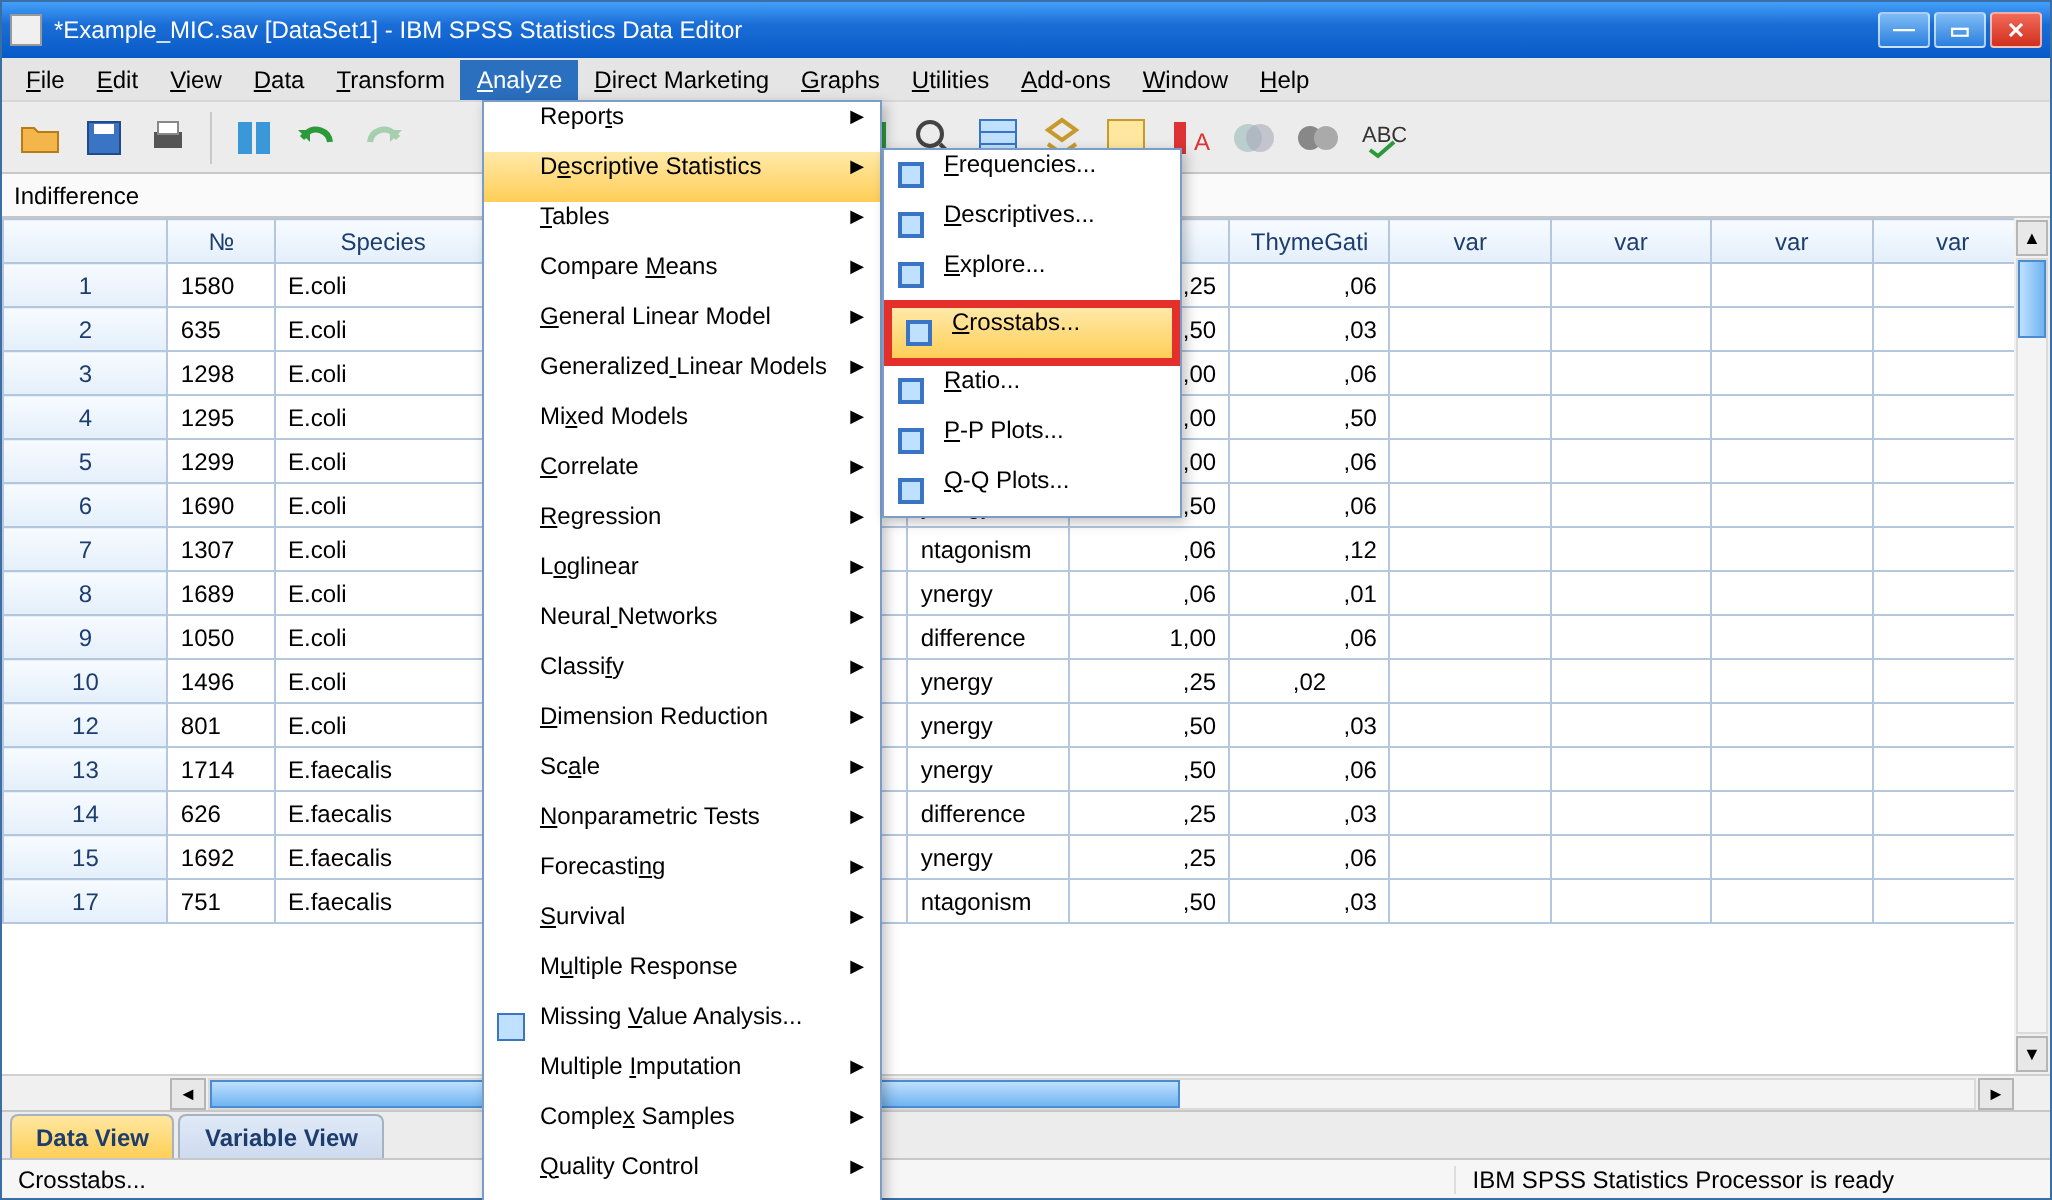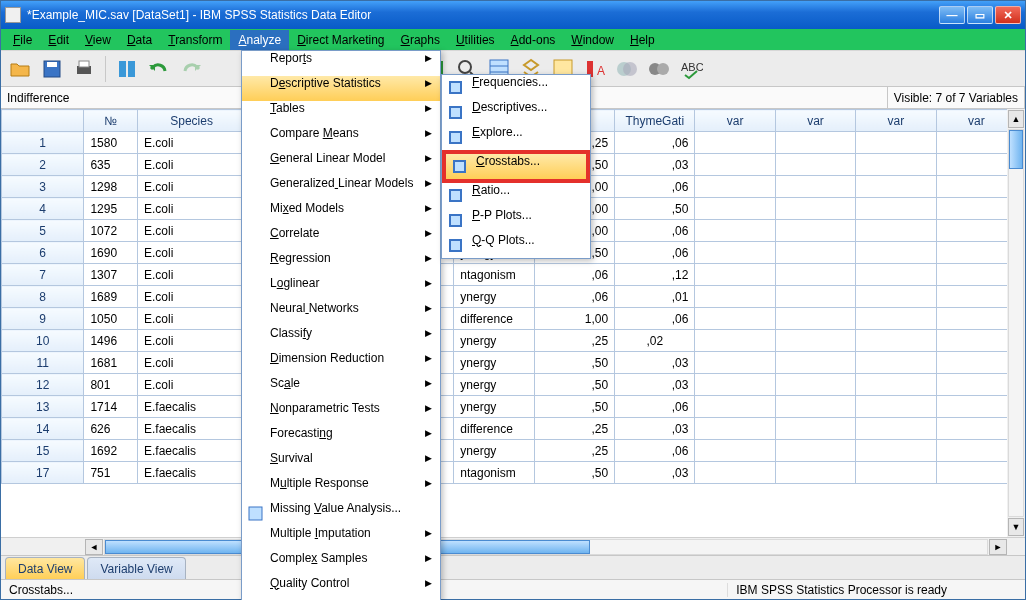--- a/index.html
+++ b/index.html
@@ -4,21 +4,21 @@
 <style>
   * { box-sizing: border-box; margin: 0; padding: 0; }
   body { font-family: "Segoe UI", Tahoma, Arial, sans-serif; font-size: 12px; background: #fff; color: #000; width: 1026px; height: 600px; overflow: hidden; border:1px solid #3a6ea5; display:flex; flex-direction:column; }
   
   .titlebar { height:28px; background:linear-gradient(to bottom,#43a0f9,#1b6dd6 40%,#085bc7); display:flex; align-items:center; padding:0 4px; color:#fff; font-size:12px; }
   .title-icon { width:16px; height:16px; margin-right:6px; background:#f0f0f0; border:1px solid #999;}
   .title-spacer { flex:1; }
   .titlebtn { width:26px; height:18px; margin-left:2px; display:flex; align-items:center; justify-content:center; border:1px solid rgba(255,255,255,.6); border-radius:2px; background:linear-gradient(to bottom,#7ebcf5,#2b7fdf); font-size:11px; font-weight:bold; color:#fff; cursor:default;}
   .titlebtn.close { background:linear-gradient(to bottom,#f26a5a,#d1301d);}
   
-  .menubar { height:22px; display:flex; align-items:center; padding:0 4px; background:#22c55e; border-bottom:1px solid #d7d7d7;}
+  .menubar { height:22px; display:flex; align-items:center; padding:0 4px; background:#e5e5e5; border-bottom:1px solid #d7d7d7;}
   .menuitem { padding:3px 8px; cursor:default;}
   .menuitem.active { background:#2b6fbf; color:#fff;}
   .menuitem u { text-decoration: underline; }
   
   .toolbar { height:36px; background:#ececec; border-bottom:1px solid #c7c7c7; display:flex; align-items:center; padding:0 4px; gap:2px; position:relative; }
   .tbtn { width:30px; height:30px; border:1px solid transparent; border-radius:3px; display:flex; align-items:center; justify-content:center;}
   .tbtn svg{ width:24px; height:24px;}
   .tsep { width:1px; height:26px; background:#c8c8c8; margin:0 4px;}
   
   .inforow { height:22px; display:flex; align-items:center; border-bottom:1px solid #c7c7c7; background:#fafafa;}
@@ -47,21 +47,21 @@
   .hscroll { height:18px; background:#f0f0f0; display:flex; align-items:center; border-top:1px solid #cfcfcf;}
   .hscroll .arrow { width:18px; height:16px; background:#e8e8e8; border:1px solid #b5b5b5; display:flex; align-items:center; justify-content:center; font-size:9px;}
   .hscroll .track { flex:1; height:16px; background:#f4f4f4; border:1px solid #dadada; position:relative; margin:0 1px;}
   .hscroll .thumb { position:absolute; left:0; top:0; height:100%; width:55%; background:linear-gradient(to bottom,#bfe0ff,#6fb4f0); border:1px solid #4a8bd1;}
   .vscroll { position:absolute; right:0; top:0; bottom:0; width:18px; background:#f0f0f0; display:flex; flex-direction:column;}
   .vscroll .arrow { height:18px; width:16px; margin:1px; background:#e8e8e8; border:1px solid #b5b5b5; display:flex; align-items:center; justify-content:center; font-size:9px;}
   .vscroll .vtrack { flex:1; width:16px; margin:0 1px; background:#f4f4f4; border:1px solid #dadada; position:relative;}
   .vscroll .vthumb { position:absolute; top:0; left:0; width:100%; height:10%; background:linear-gradient(to right,#bfe0ff,#6fb4f0); border:1px solid #4a8bd1;}
   
   .bottomtabs { height:24px; display:flex; align-items:flex-end; background:#ececec; padding:0 4px; border-top:1px solid #c7c7c7;}
-  .btab { padding:4px 12px 3px; border:1px solid #a7b2c1; border-bottom:none; margin-right:2px; background:linear-gradient(to bottom,#dfe9f7,#cedbef); border-radius:4px 4px 0 0; cursor:default; font-weight:normal; color:#1c3d6e;}
+  .btab { padding:4px 12px 3px; border:1px solid #a7b2c1; border-bottom:none; margin-right:2px; background:linear-gradient(to bottom,#dfe9f7,#cedbef); border-radius:4px 4px 0 0; cursor:default; font-weight:bold; color:#1c3d6e;}
   .btab.active { background:linear-gradient(to bottom,#ffe7a0,#ffcf58);}
   
   .status { height:20px; display:flex; align-items:center; border-top:1px solid #c7c7c7; background:#f6f6f6; font-size:12px;}
   .status .s1 { padding:0 8px;}
   .status .sspace { flex:1;}
   .status .s2 { padding:0 8px; border-left:1px solid #ddd;}
   
   .dropdown { position:absolute; background:#fff; border:1px solid #7a9cc8; box-shadow:2px 2px 6px rgba(0,0,0,.25); z-index:100;}
   .dd1 { left:241px; top:50px; width:200px;}
   .dd2 { left:441px; top:74px; width:150px; border:1px solid #7a9cc8;}
@@ -193,23 +193,20 @@
         <path d="M6 18l4 3 8-7" fill="none" stroke="#2c9a3b" stroke-width="2"></path>
       </svg>
     </div>
 </div>
 
 <div class="inforow">
   <div class="cell val">
       <span>Indifference</span>
     </div>
   <div class="spacer"></div>
-  <div class="cell visible">
-      <span>Visible: 7 of 7 Variables</span>
-    </div>
 </div>
 
 <div class="gridwrap">
   <div class="grid">
     <table class="data" id="datatable">
         <tbody>
           <tr>
             <th class="rowh" style="width:80px"></th>
             <th class="col-no">№</th>
             <th class="col-spec">Species</th>
@@ -269,21 +266,21 @@
             <td></td>
             <td class="num" style="text-align:right">2,00</td>
             <td class="num" style="text-align:right">,50</td>
             <td></td>
             <td></td>
             <td></td>
             <td></td>
           </tr>
           <tr>
             <th class="rowh">5</th>
-            <td>1072</td>
+            <td>1299</td>
             <td>E.coli</td>
             <td></td>
             <td></td>
             <td class="num" style="text-align:right">1,00</td>
             <td class="num" style="text-align:right">,06</td>
             <td></td>
             <td></td>
             <td></td>
             <td></td>
           </tr>
@@ -340,33 +337,20 @@
             <td></td>
           </tr>
           <tr>
             <th class="rowh">10</th>
             <td>1496</td>
             <td>E.coli</td>
             <td></td>
             <td>ynergy</td>
             <td class="num" style="text-align:right">,25</td>
             <td class="num" style="text-align:center">,02</td>
-            <td></td>
-            <td></td>
-            <td></td>
-            <td></td>
-          </tr>
-          <tr>
-            <th class="rowh">11</th>
-            <td>1681</td>
-            <td>E.coli</td>
-            <td></td>
-            <td>ynergy</td>
-            <td class="num" style="text-align:right">,50</td>
-            <td class="num" style="text-align:right">,03</td>
             <td></td>
             <td></td>
             <td></td>
             <td></td>
           </tr>
           <tr>
             <th class="rowh">12</th>
             <td>801</td>
             <td>E.coli</td>
             <td></td>

